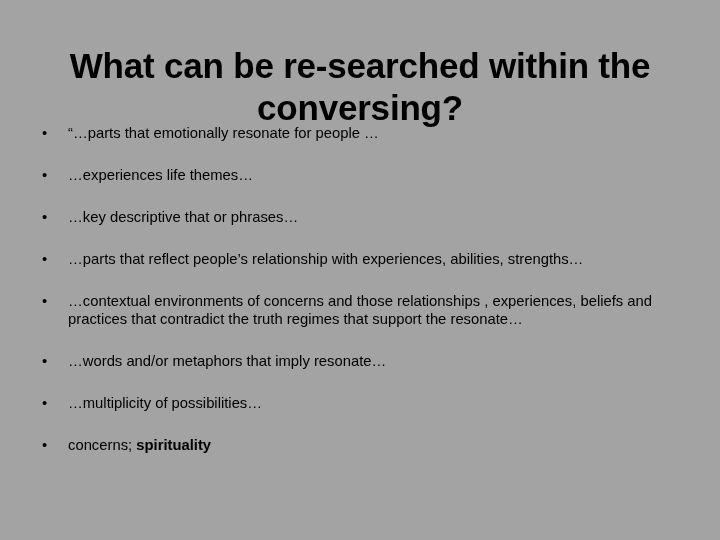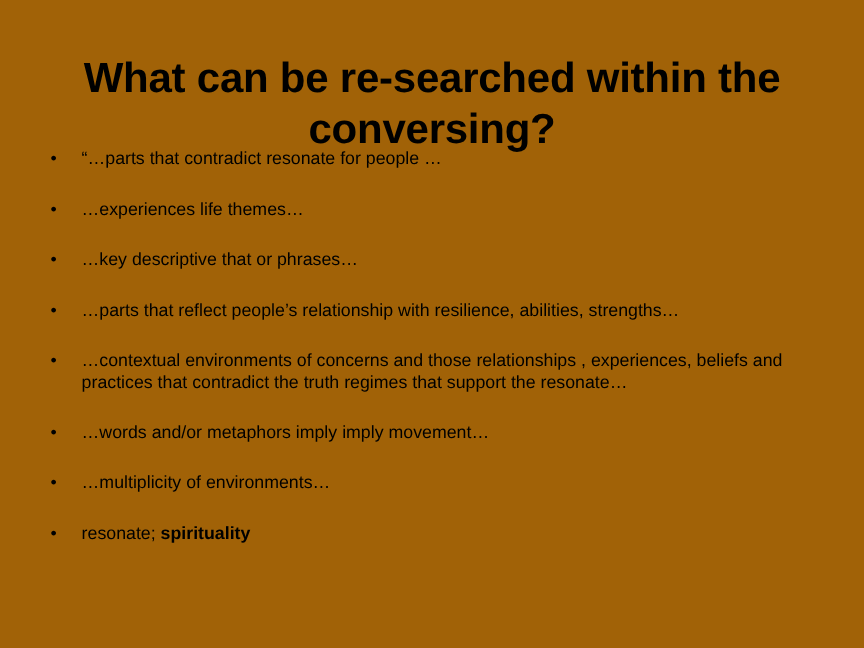--- a/index.html
+++ b/index.html
@@ -12,21 +12,21 @@
     height: 540px;
     overflow: hidden;
     font-family: "Liberation Sans", sans-serif;
     color: #000000;
   }
 
   .slide {
     position: relative;
     width: 720px;
     height: 540px;
-    background: #a16207;
+    background: #a3a3a3;
     box-sizing: border-box;
   }
 
   
   .slide-title {
     position: absolute;
     left: 36px;
     top: 22px;
     width: 648px;
     text-align: center;
@@ -89,53 +89,53 @@
 <body>
 
 <div class="slide">
 
   <h1 class="slide-title">What can be re-searched within the conversing?</h1>
 
   <ul class="bullet-list">
 
     <li class="bullet-item">
       <span class="bullet-marker">•</span>
-      <span class="bullet-text">“…parts that contradict resonate for people …</span>
+      <span class="bullet-text">“…parts that emotionally resonate for people …</span>
     </li>
 
     <li class="bullet-item">
       <span class="bullet-marker">•</span>
       <span class="bullet-text">…experiences life themes…</span>
     </li>
 
     <li class="bullet-item">
       <span class="bullet-marker">•</span>
       <span class="bullet-text">…key descriptive that or phrases…</span>
     </li>
 
     <li class="bullet-item">
       <span class="bullet-marker">•</span>
-      <span class="bullet-text">…parts that reflect people’s relationship with resilience, abilities, strengths…</span>
+      <span class="bullet-text">…parts that reflect people’s relationship with experiences, abilities, strengths…</span>
     </li>
 
     <li class="bullet-item">
       <span class="bullet-marker">•</span>
       <span class="bullet-text">…contextual environments of concerns and those relationships , experiences, beliefs and practices that contradict the truth regimes that support the resonate…</span>
     </li>
 
     <li class="bullet-item">
       <span class="bullet-marker">•</span>
-      <span class="bullet-text">…words and/or metaphors imply imply movement…</span>
+      <span class="bullet-text">…words and/or metaphors that imply resonate…</span>
     </li>
 
     <li class="bullet-item">
       <span class="bullet-marker">•</span>
-      <span class="bullet-text">…multiplicity of environments…</span>
+      <span class="bullet-text">…multiplicity of possibilities…</span>
     </li>
 
     <li class="bullet-item">
       <span class="bullet-marker">•</span>
-      <span class="bullet-text"><span>resonate; </span><span class="bullet-strong">spirituality</span></span>
+      <span class="bullet-text"><span>concerns; </span><span class="bullet-strong">spirituality</span></span>
     </li>
 
   </ul>
 
 </div>
 
 </body></html>

